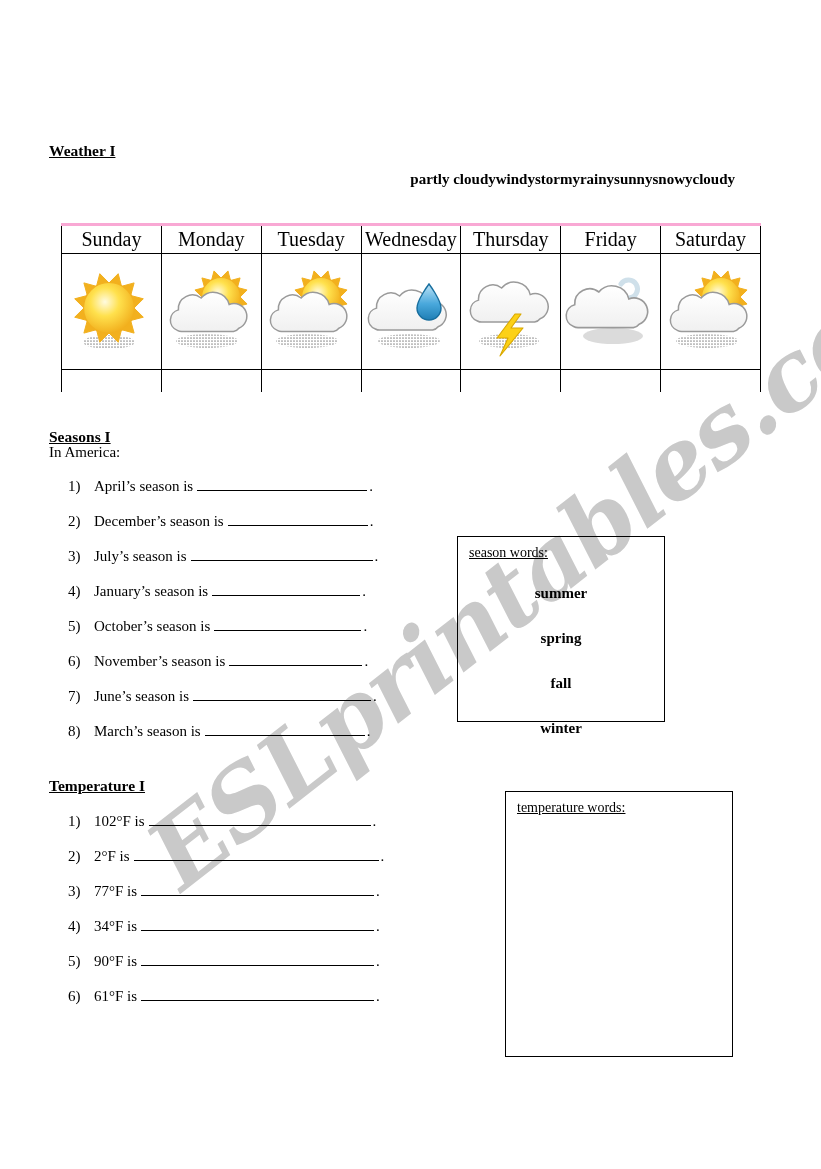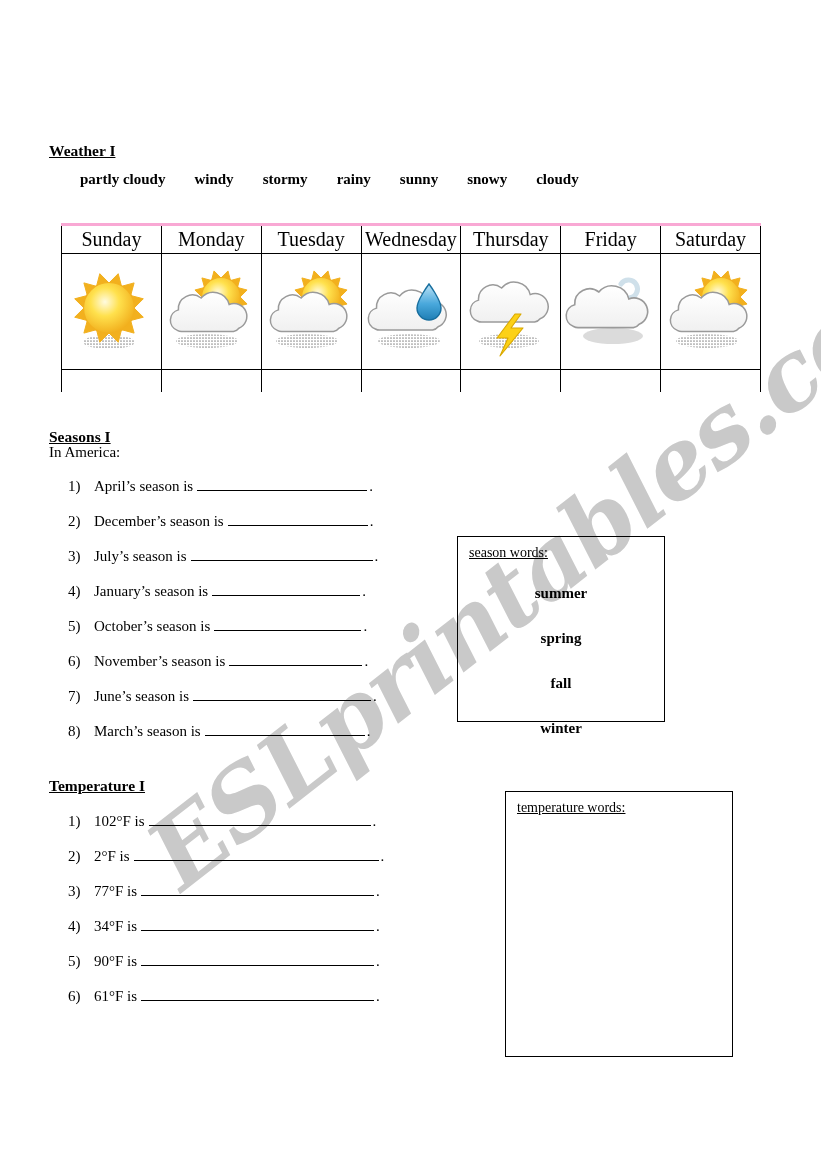--- a/index.html
+++ b/index.html
@@ -77,25 +77,24 @@
   #heading-seasons  { left: 49px; top: 428px; font-family: Liberation Serif, serif; }
   #heading-temp     { left: 49px; top: 777px; }
 
   
   .weather-words {
     position: absolute;
     left: 80px;
     top: 171px;
     width: 655px;
     display: flex;
-    justify-content: flex-start;
+    justify-content: flex-end;
     font-size: 15px;
     font-weight: bold;
     white-space: nowrap;
-    gap: 29px;
   }
 
   
   .weather-table {
     position: absolute;
     left: 61px;
     top: 223px;
     width: 700px;
     border-collapse: collapse;
     table-layout: fixed;

